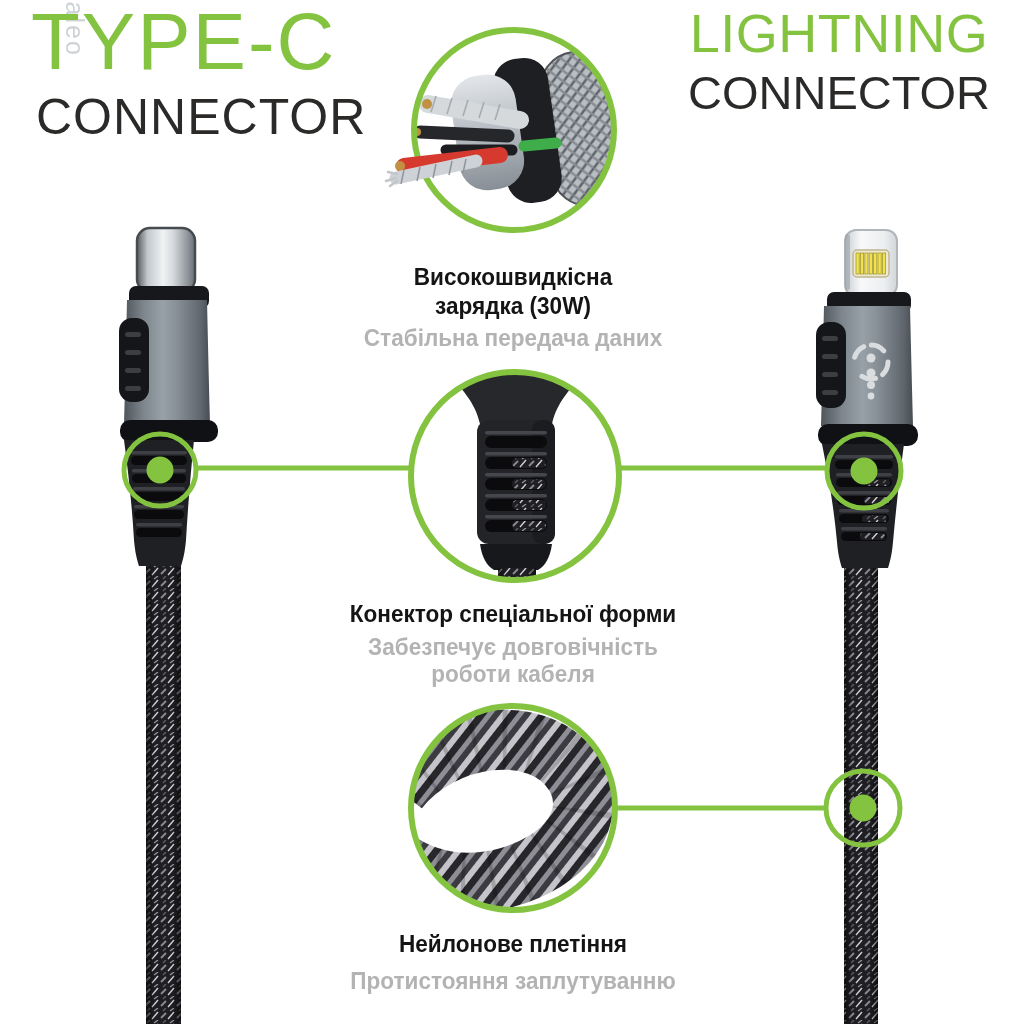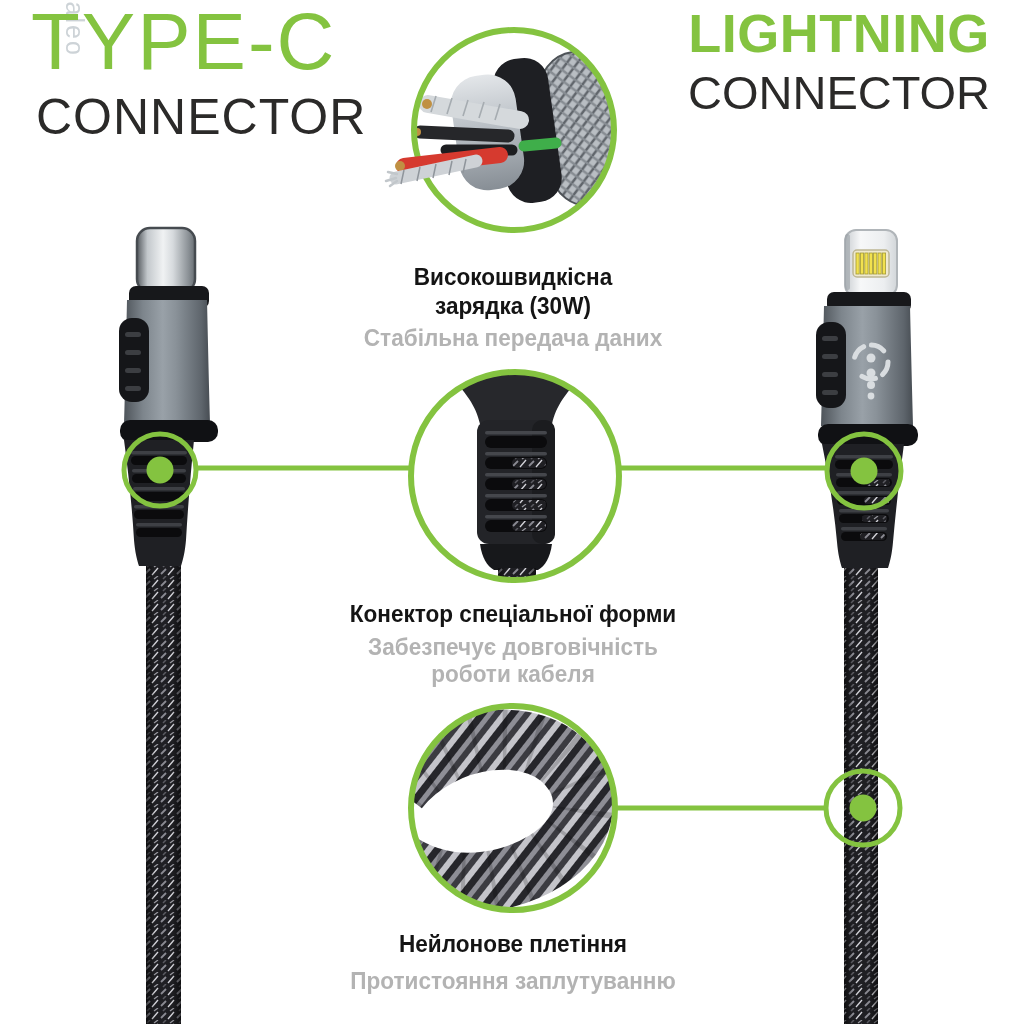--- a/index.html
+++ b/index.html
@@ -5,21 +5,21 @@
   html,body{margin:0;padding:0;background:#ffffff;}
   #stage{position:relative;width:1024px;height:1024px;background:#ffffff;overflow:hidden;
          font-family:"Liberation Sans","DejaVu Sans",sans-serif;}
   #art{position:absolute;left:0;top:0;z-index:1;}
   .txt{position:absolute;z-index:3;}
   
   #title-typec{left:31px;top:2px;font-size:80px;line-height:1;letter-spacing:2px;color:#84C340;font-weight:400;}
   #sub-typec{left:36px;top:92px;font-size:50px;line-height:1;letter-spacing:1px;color:#2B2A29;font-weight:400;}
   
   #hdr-right{left:688px;top:6px;width:302px;text-align:center;}
-  #title-lightning{font-size:54px;line-height:1;color:#84C340;font-weight:700;letter-spacing:0.5px;}
+  #title-lightning{font-size:54px;line-height:1;color:#84C340;font-weight:400;letter-spacing:0.5px;}
   #sub-lightning{font-size:47px;line-height:1;color:#2B2A29;font-weight:400;margin-top:9px;}
   #tagline{font-size:40px;line-height:1;color:#2B2A29;margin-top:12px;}
   #tagline .brand-green{color:#84C340;}
   
   .feat{left:323px;width:380px;text-align:center;transform:scaleX(.94);transform-origin:50% 0;}
   .feat .bold{font-size:24px;line-height:29px;font-weight:700;color:#141414;}
   .feat .gray{font-size:24px;line-height:27px;font-weight:700;color:#B3B3B3;}
   #feat-charging{top:262px;}
   #feat-charging .gray{margin-top:4px;}
   #feat-shape{top:599px;}

